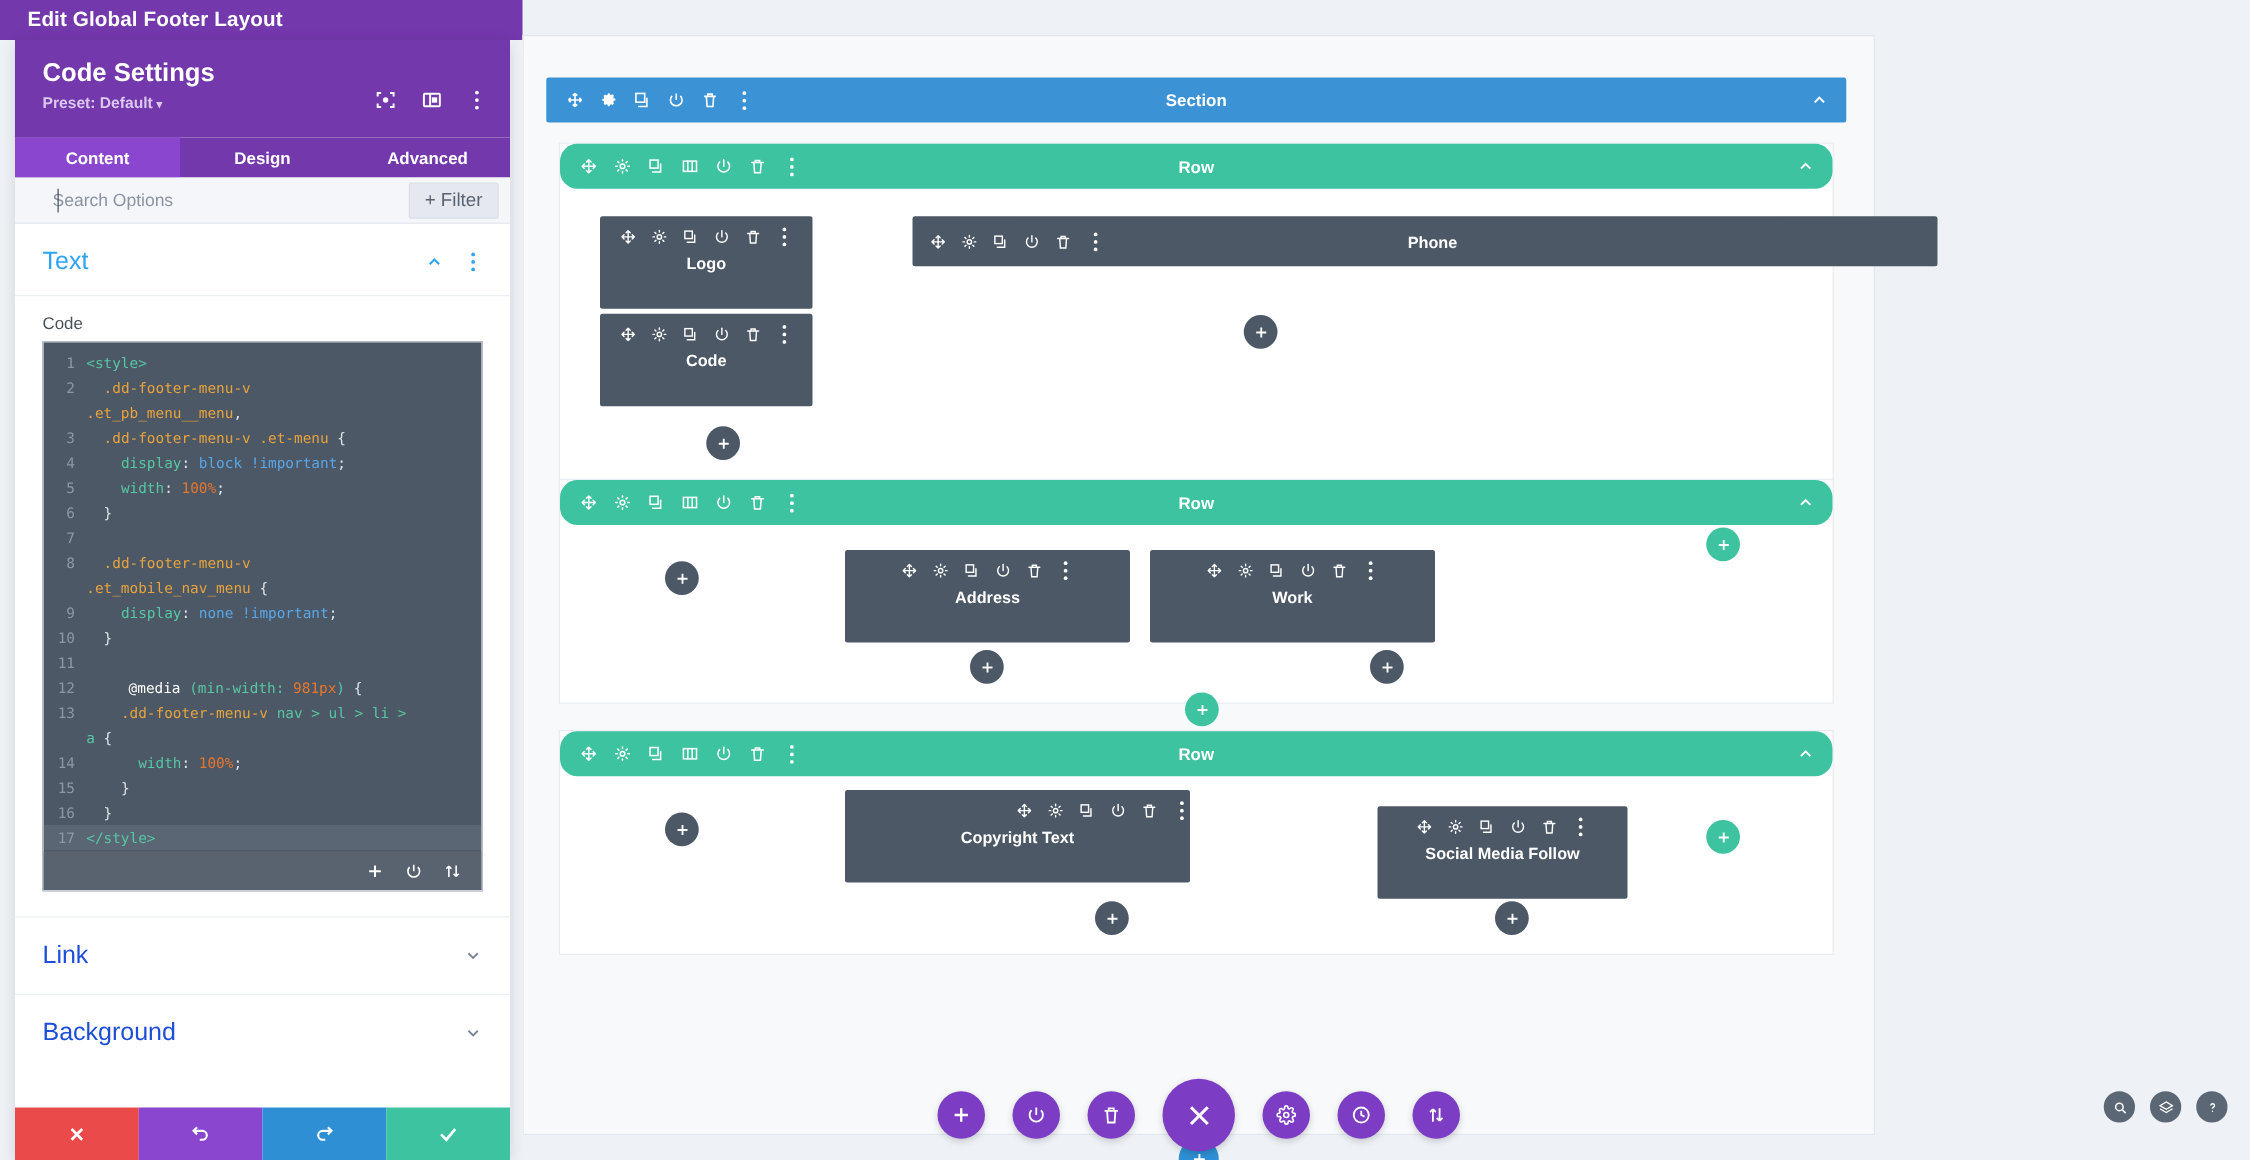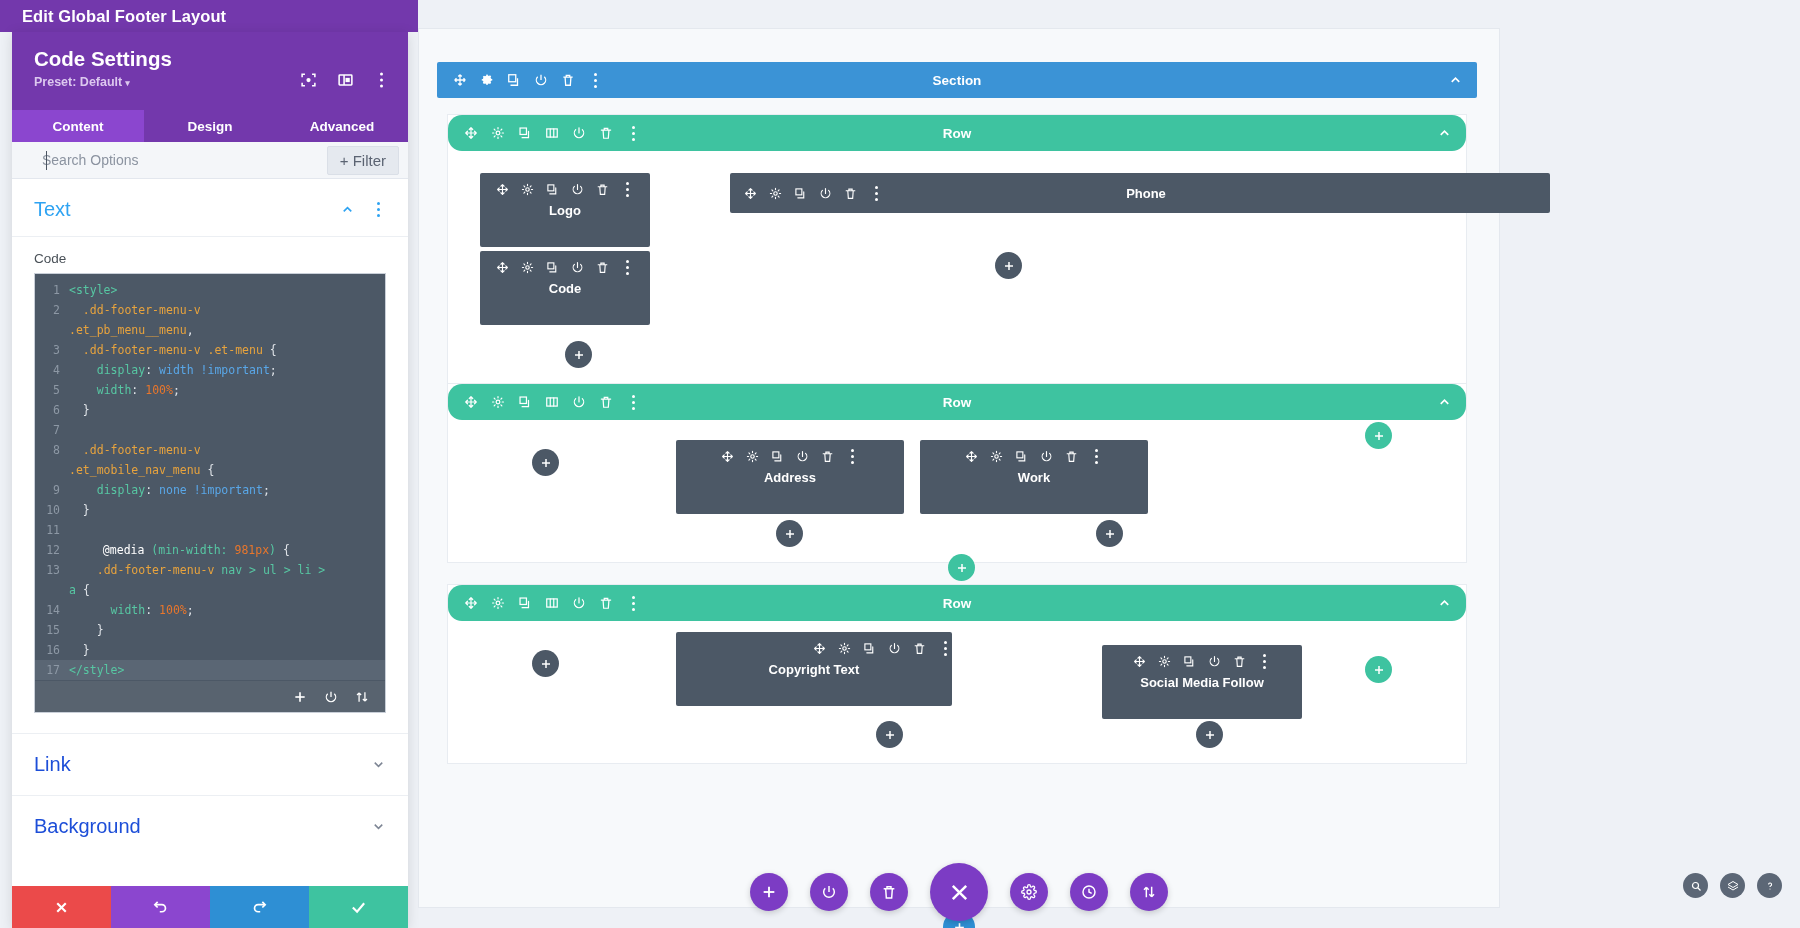--- a/index.html
+++ b/index.html
@@ -254,21 +254,21 @@
               <span class="gut">2</span>
               <span class="ccode">  <span class="tk-sel">.dd-footer-menu-v</span>
 <span class="tk-sel">.et_pb_menu__menu</span><span class="tk-punc">,</span></span>
             </div>
             <div class="cline">
               <span class="gut">3</span>
               <span class="ccode">  <span class="tk-sel">.dd-footer-menu-v .et-menu</span> <span class="tk-punc">{</span></span>
             </div>
             <div class="cline">
               <span class="gut">4</span>
-              <span class="ccode">    <span class="tk-prop">display</span><span class="tk-punc">:</span> <span class="tk-val">width !important</span><span class="tk-punc">;</span></span>
+              <span class="ccode">    <span class="tk-prop">display</span><span class="tk-punc">:</span> <span class="tk-val">block !important</span><span class="tk-punc">;</span></span>
             </div>
             <div class="cline">
               <span class="gut">5</span>
               <span class="ccode">    <span class="tk-prop">width</span><span class="tk-punc">:</span> <span class="tk-num">100%</span><span class="tk-punc">;</span></span>
             </div>
             <div class="cline">
               <span class="gut">6</span>
               <span class="ccode">  <span class="tk-punc">}</span></span>
             </div>
             <div class="cline">

